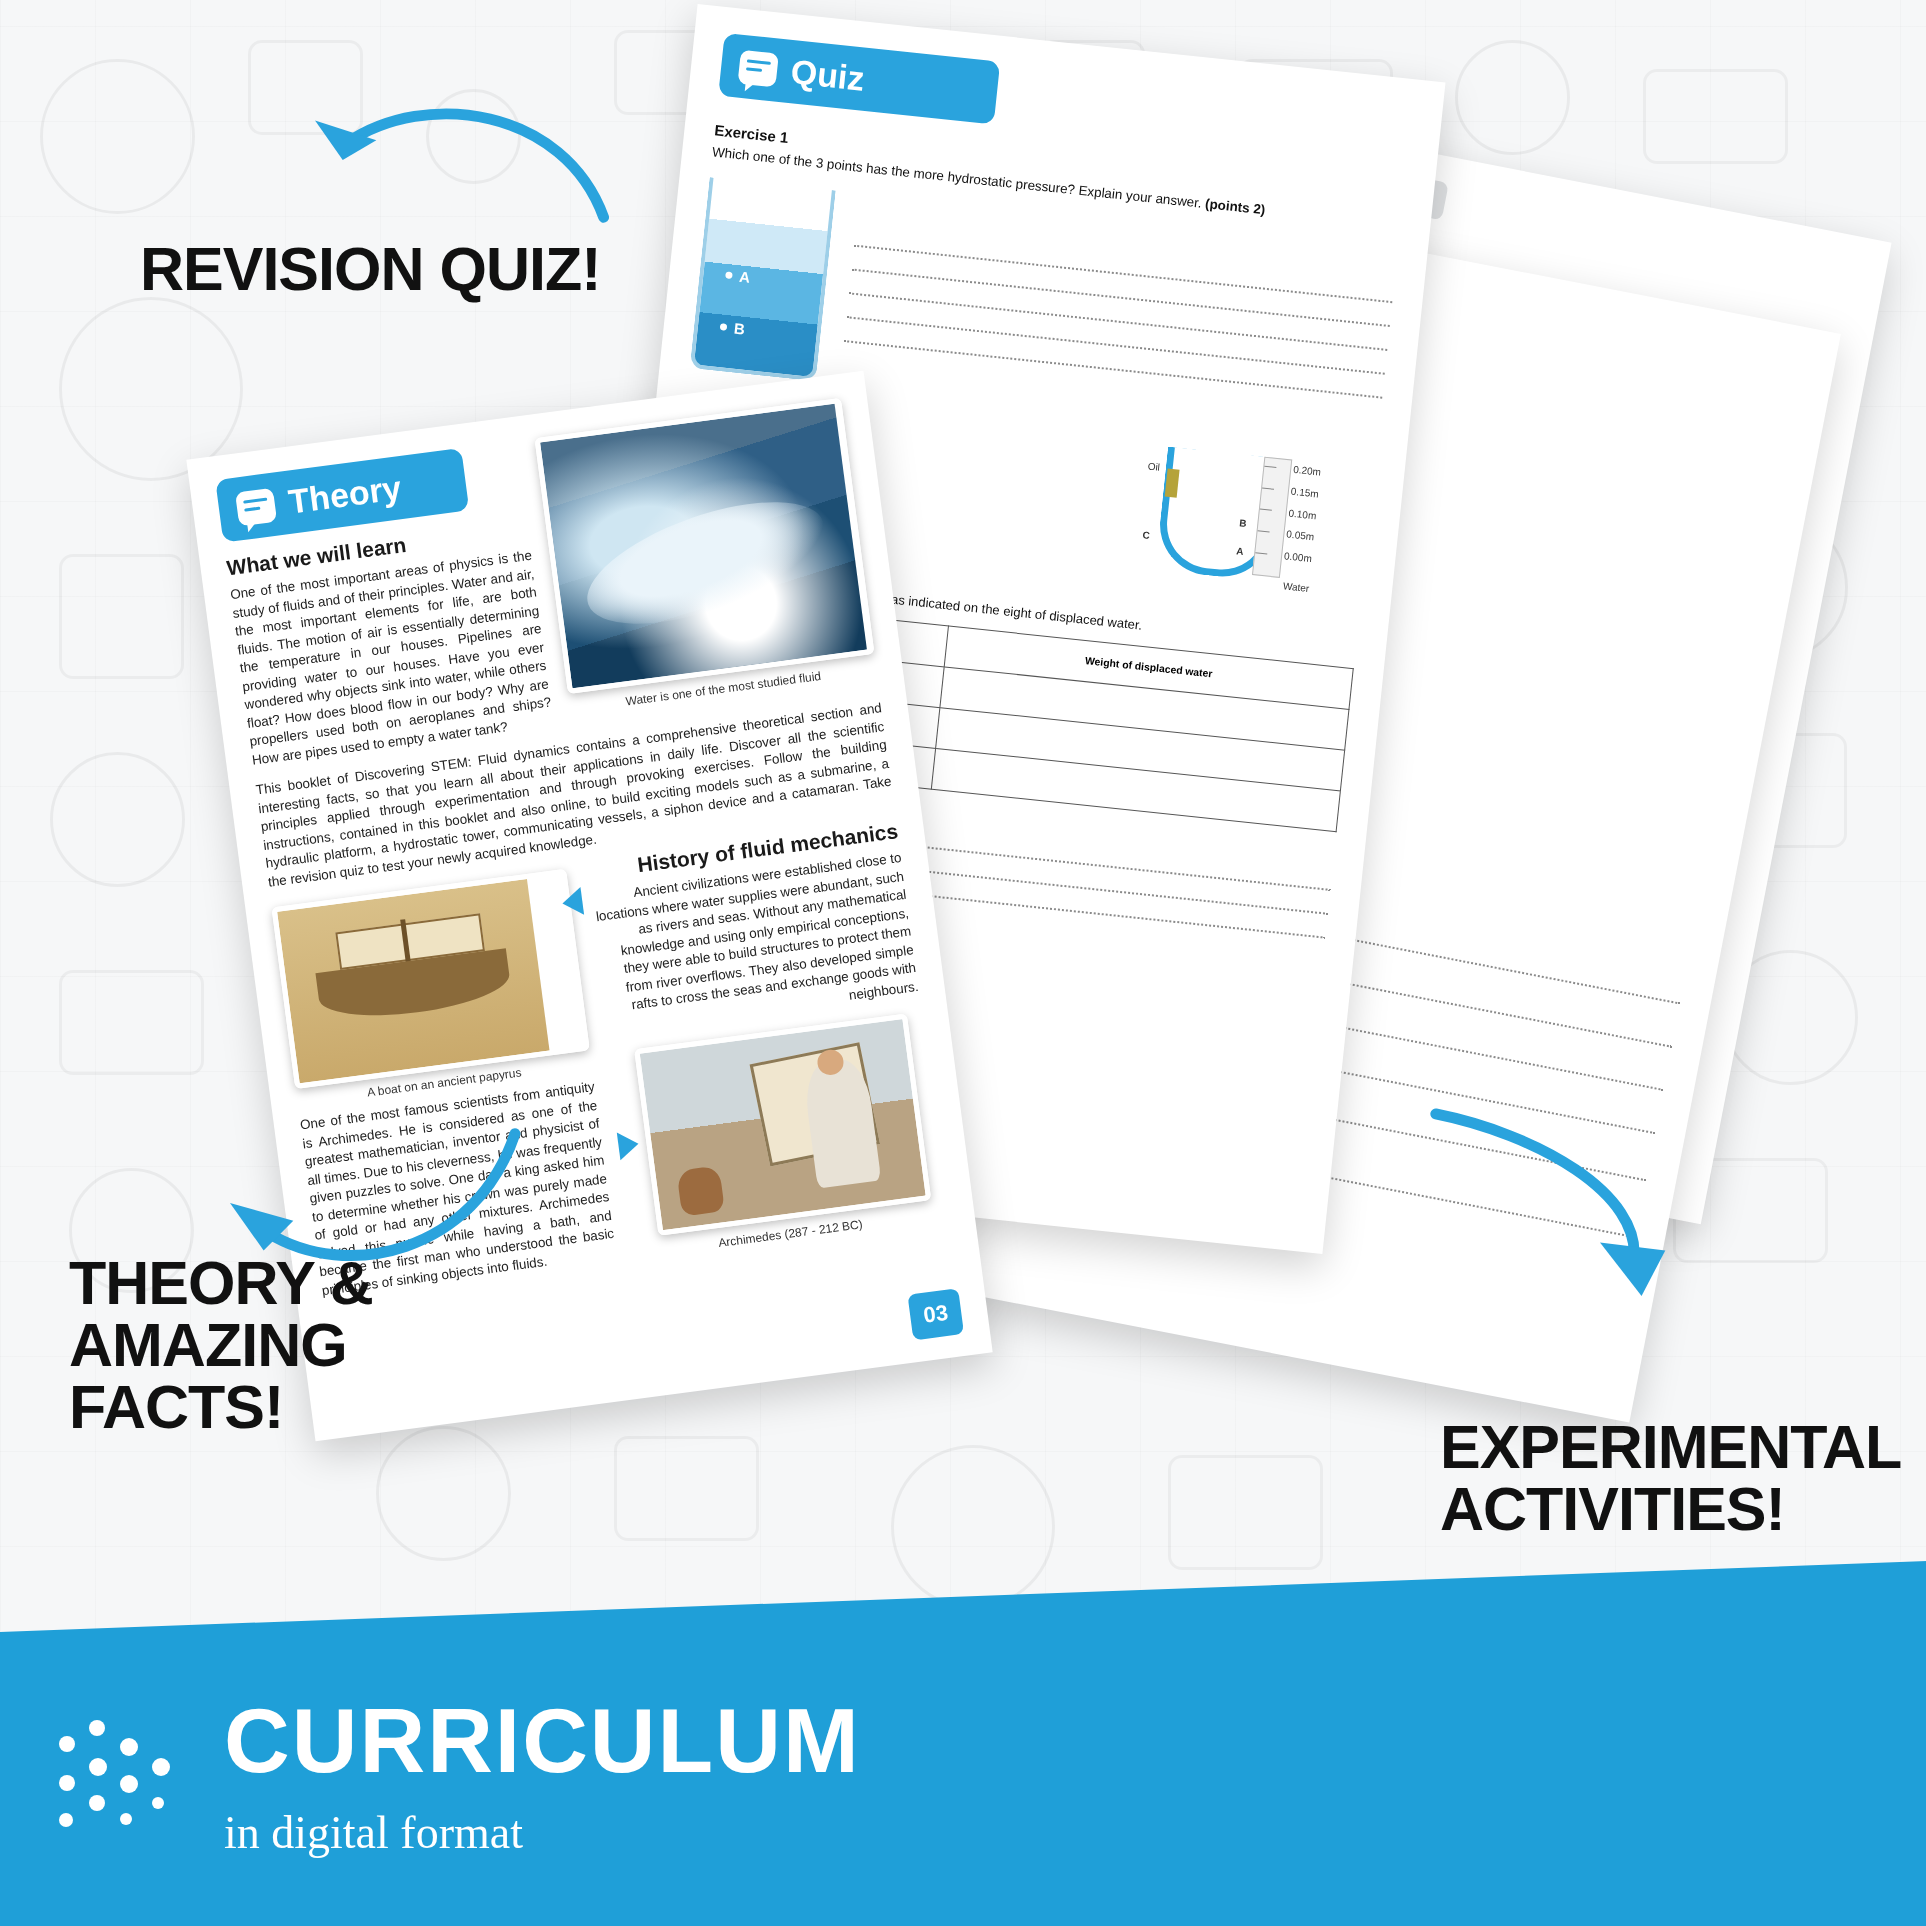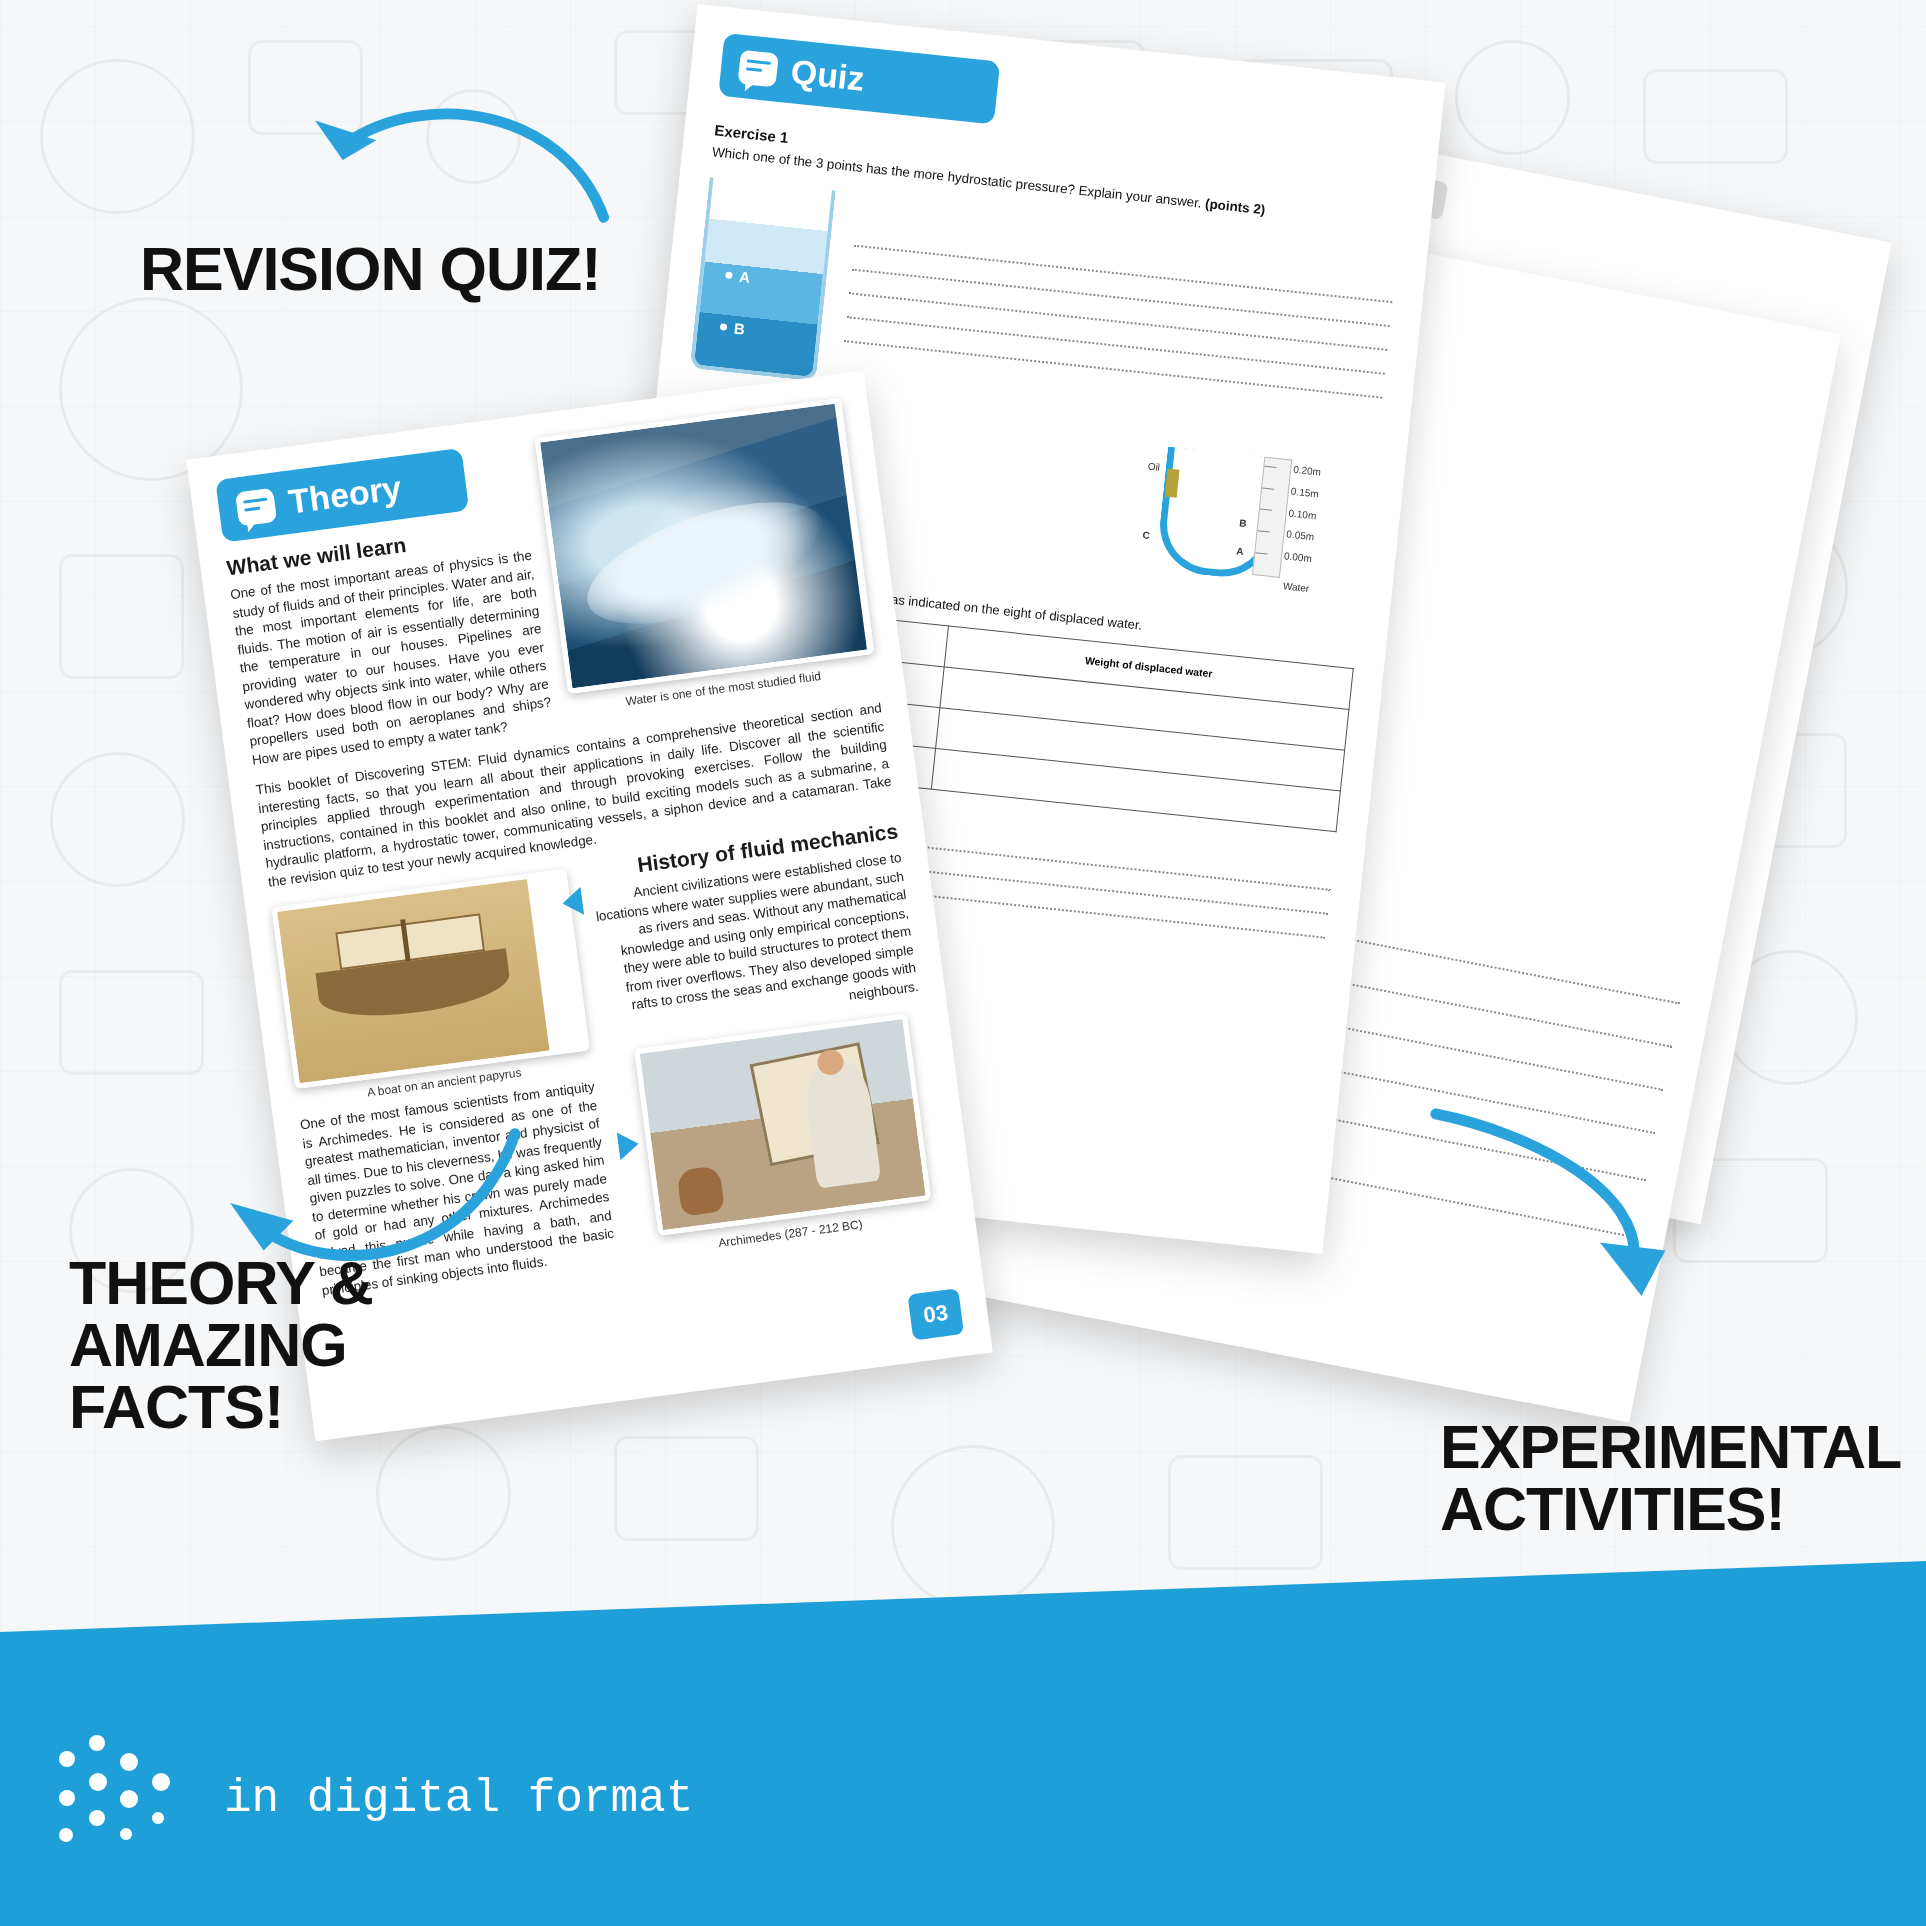--- a/index.html
+++ b/index.html
@@ -32,21 +32,21 @@
   }
   #brand-inner{
     position:absolute;left:59px;bottom:67px;display:flex;align-items:center;gap:34px;
   }
   #brand-logo{width:131px;height:131px;position:relative;}
   #brand-logo i{position:absolute;background:#fff;border-radius:50%;}
   #brand-text .bt-main{
     color:#fff;font-size:91px;font-weight:bold;letter-spacing:2px;line-height:0.95;
   }
   #brand-text .bt-sub{
-    color:#fff;font-size:46px;line-height:1.2;margin-top:10px;font-family:Liberation Mono, monospace;
+    color:#fff;font-size:46px;line-height:1.2;margin-top:20px;font-family:Liberation Serif, serif;
   }
 
   
   .callout{
     position:absolute;z-index:35;color:#111;font-weight:bold;line-height:1.02;
     letter-spacing:-1px;
   }
   #callout-quiz{left:140px;top:238px;font-size:61px;}
   #callout-theory{left:69px;top:1252px;font-size:61px;}
   #callout-exp{left:1440px;top:1416px;font-size:61px;text-align:left;}
@@ -523,17 +523,18 @@
       <i style="left:30px;top:6px;width:16px;height:16px;"></i>
       <i style="left:30px;top:44px;width:18px;height:18px;"></i>
       <i style="left:30px;top:81px;width:16px;height:16px;"></i>
       <i style="left:61px;top:24px;width:18px;height:18px;"></i>
       <i style="left:61px;top:61px;width:18px;height:18px;"></i>
       <i style="left:93px;top:44px;width:18px;height:18px;"></i>
       <i style="left:61px;top:99px;width:12px;height:12px;"></i>
       <i style="left:93px;top:83px;width:12px;height:12px;"></i>
     </div>
     <div id="brand-text">
+      <div class="bt-main">CURRICULUM</div>
       <div class="bt-sub">in digital format</div>
     </div>
   </div>
 </div>
 
 
 </body></html>

